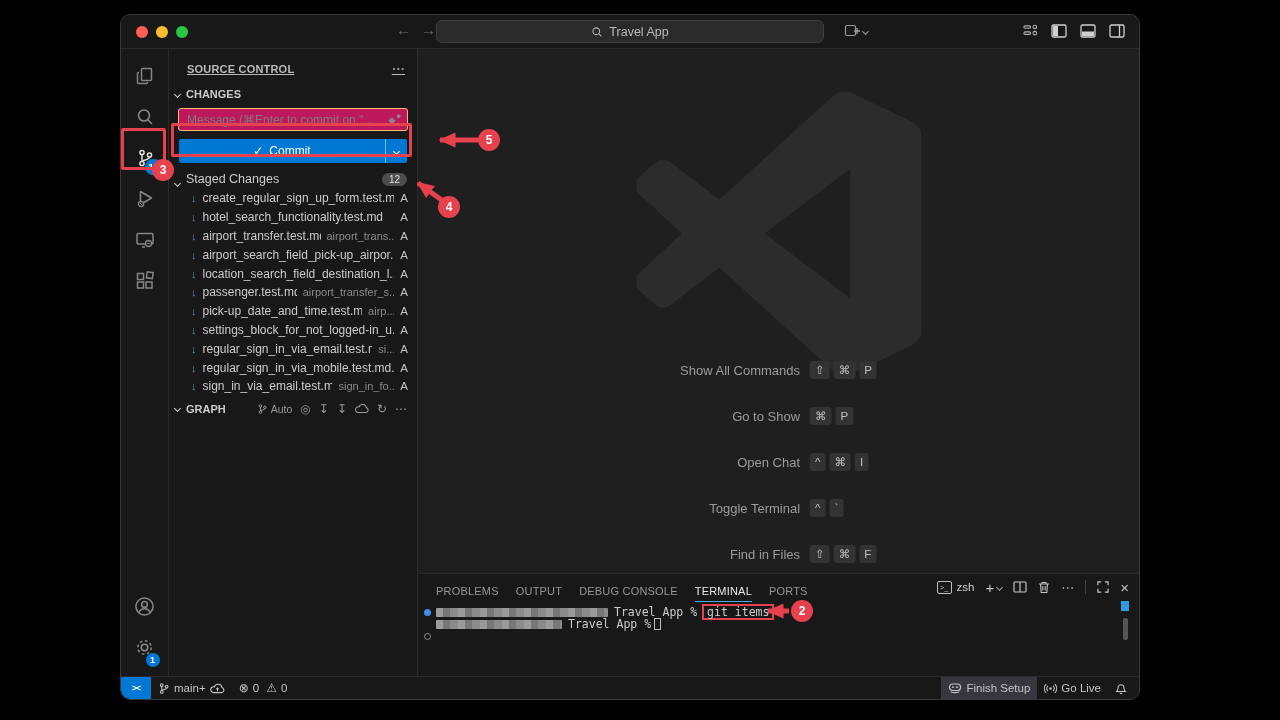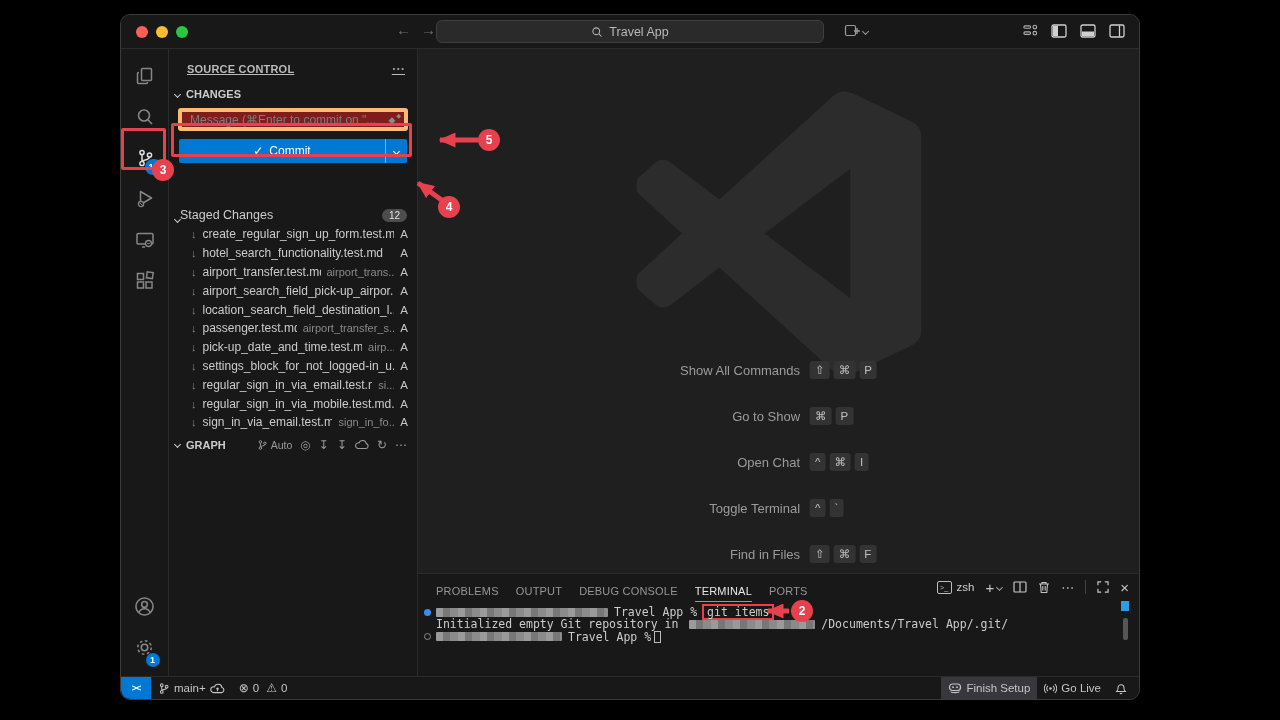--- a/index.html
+++ b/index.html
@@ -37,31 +37,31 @@
   .ab-badge.small { min-width:14px; height:14px; right:9px; bottom:1px; }
 
   
   .sidebar { width:249px; background:#181818; border-right:1px solid #2b2b2b; color:#cccccc;
              font-size:12px; display:flex; flex-direction:column; overflow:hidden; }
   .sb-title { display:flex; align-items:center; padding:12px 12px 8px 18px; font-size:11px; font-weight:bold;
               letter-spacing:.2px; color:#bbbbbb;text-decoration:underline; }
   .sb-title .more { margin-left:auto; color:#9a9a9a; font-size:13px; }
   .section-row { display:flex; align-items:center; gap:6px; padding:4px 10px 4px 6px; font-weight:bold; font-size:11px; color:#cccccc; }
   .msg-wrap { position:relative; margin:4px 9px 6px 9px; }
-  .msg-input { width:100%; height:23px; background:#7f1d1d; border:4px solid #fdba74; border-radius:3px;
+  .msg-input { width:100%; height:23px; background:#be185d; border:1px solid #fdba74; border-radius:3px;
                color:#cccccc; font-size:12px; padding:0 24px 0 8px; font-family:"Liberation Sans",sans-serif; }
   .msg-input::placeholder { color:#7d7d7d; }
   .sparkle { position:absolute; right:7px; top:4px; color:#8a8a8a; font-size:10px; }
   .sparkle i { font-style:normal; display:inline-block; transform:scale(.9); }
   .commit-btn { margin:2px 10px 6px 10px; height:24px; background:#0078d4; border-radius:2px; display:flex;
                 align-items:stretch; color:#ffffff; font-size:12px; cursor:pointer; }
   .commit-main { flex:1; display:flex; align-items:center; justify-content:center; gap:6px; }
   .commit-drop { width:22px; border-left:1px solid rgba(255,255,255,.45); display:flex; align-items:center; justify-content:center; }
   .commit-drop .chev { border-color:#fff; }
-  .staged-row { display:flex; align-items:flex-end; gap:0; padding:3px 10px 3px 6px; font-size:12.5px;margin-top:36px; }
+  .staged-row { display:flex; align-items:flex-end; gap:6px; padding:3px 10px 3px 6px; font-size:12.5px; }
   .pill { margin-left:auto; background:#4d4d4d; color:#e2e2e2; border-radius:9px; font-size:10px; padding:1px 7px; }
   .file-row { display:flex; align-items:center; height:18.8px; padding:0 9px 0 22px; white-space:nowrap; overflow:hidden; }
   .file-ico { color:#519aba; font-weight:bold; font-size:11px; margin-right:6px; flex:0 0 auto; }
   .file-name { color:#cccccc; font-size:12px; overflow:hidden; text-overflow:clip; }
   .file-sec { color:#8a8a8a; font-size:11px; margin-left:6px; overflow:hidden; }
   .file-status { margin-left:auto; padding-left:6px; color:#c5c5c5; font-size:11.5px; flex:0 0 auto; }
   .graph-row { display:flex; align-items:center; gap:6px; padding:6px 10px 4px 6px; font-weight:bold; font-size:11px; }
   .graph-tools { margin-left:auto; display:flex; align-items:center; gap:8px; color:#9a9a9a; font-weight:normal; font-size:12px; }
   .graph-auto { display:flex; align-items:center; gap:3px; font-size:10.5px; }
   .graph-empty { padding:10px 16px 0 18px; color:#cccccc; font-size:12.5px; line-height:1.45; font-weight:normal; }
@@ -427,25 +427,20 @@
           </div>
           <div class="terminal">
             <span class="gutter-dot blue"></span>
             <span class="gutter-dot hollow"></span>
             <div class="tline">
               <span class="redact" style="width:172px"></span>
               <span>Travel App %</span>
               <span class="cmd-box">git items</span>
             </div>
             <div class="tline">
-              <span>Initialized empty Git repository in</span>&nbsp;
-              <span class="redact" style="width:126px;margin-left:4px"></span>
-              <span>/Documents/Travel App/.git/</span>
-            </div>
-            <div class="tline">
               <span class="redact" style="width:126px"></span>
               <span>Travel App %</span>
               <span class="cursor-block"></span>
             </div>
           </div>
           <span class="scroll-blue"></span>
           <span class="scroll-thumb"></span>
         </div>
       </div>
     </div>

